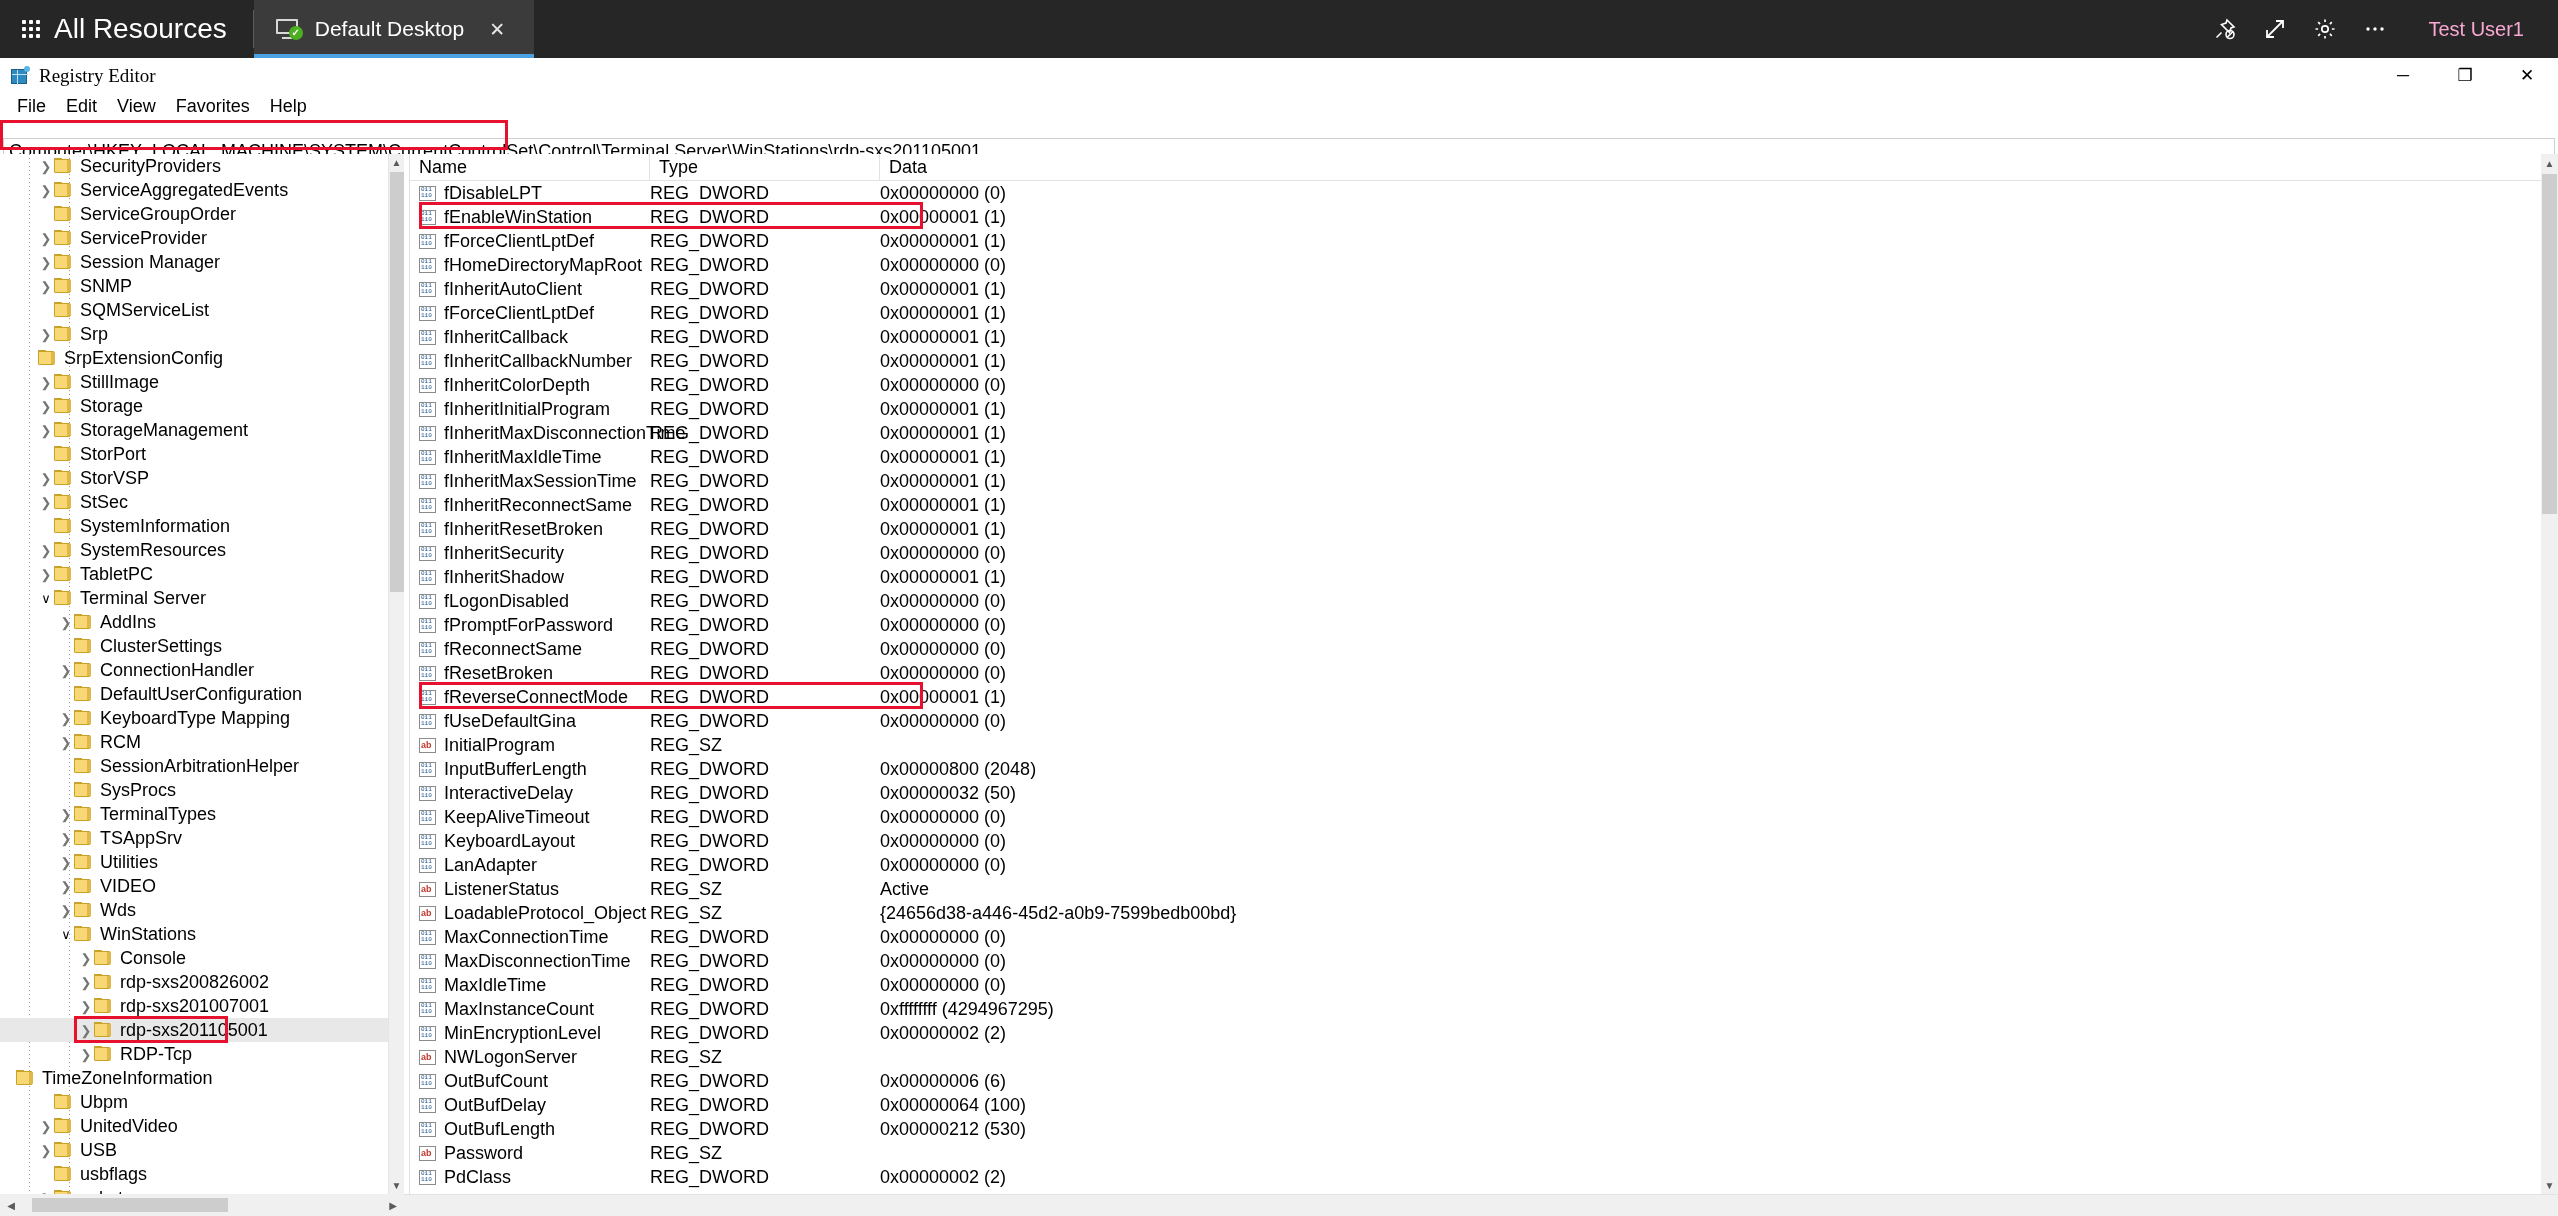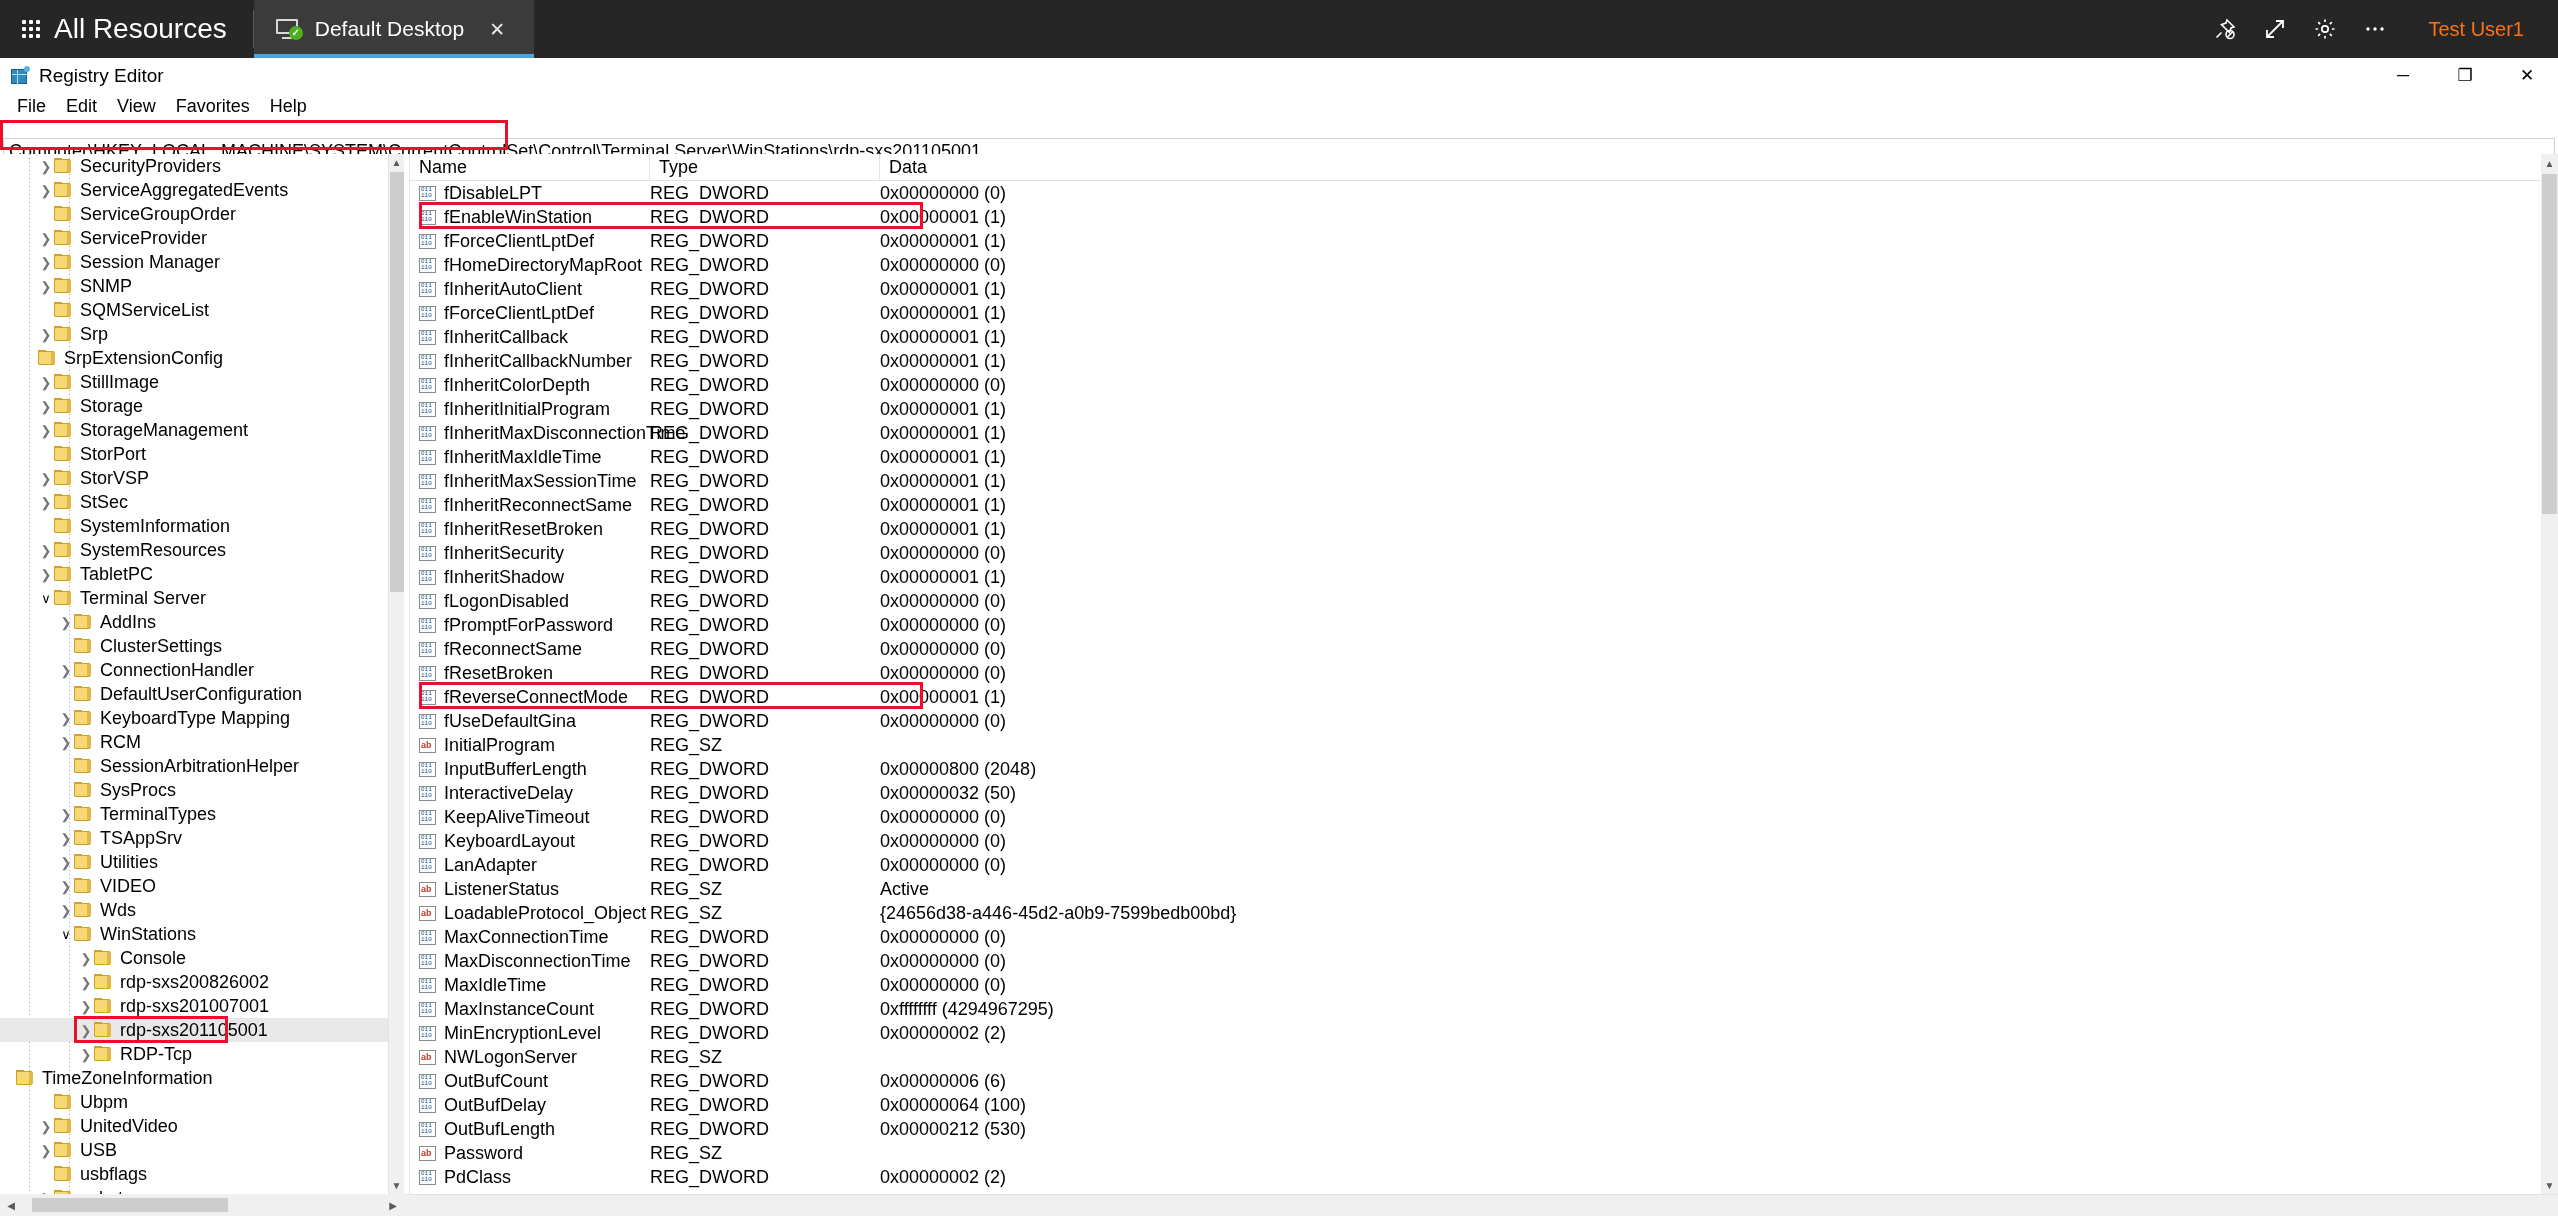--- a/index.html
+++ b/index.html
@@ -46,28 +46,28 @@
     position: absolute; right: -1px; bottom: -1px; width: 14px; height: 14px; border-radius: 50%;
     background: #4caf20; color: #fff; font-size: 10px; line-height: 14px; text-align: center; font-weight: bold;
   }
   .tab-close { color: #e6e6e6; font-size: 19px; margin-left: 12px; cursor: pointer; }
 
   .appbar-right { margin-left: auto; display: flex; align-items: center; gap: 4px; padding-right: 22px; }
   .ab-btn {
     width: 46px; height: 58px; display: flex; align-items: center; justify-content: center;
     color: #ffffff; cursor: pointer;
   }
-  .ab-user { color: #f97316; font-size: 20px; padding: 0 12px 0 26px; }
+  .ab-user { color: #f9a8d4; font-size: 20px; padding: 0 12px 0 26px; }
 
   
   #regwin { position: absolute; left: 0; top: 58px; width: 2558px; height: 1158px; background: #f0f0f0; }
 
   .title-row {
     position: relative; height: 36px; background: #ffffff;
-    display: flex; align-items: center; border-bottom: 1px solid #ffffff;
+    display: flex; align-items: center; border-bottom: 1px solid #ffffff; font-family: Liberation Serif, serif;
   }
   .title-ico { width: 20px; height: 20px; margin: 0 9px 0 10px; position: relative; flex: 0 0 auto; }
   .title-ico .b { position: absolute; left: 1px; top: 3px; width: 16px; height: 15px; background: #2e8bc0; border: 1px solid #1b5f87; }
   .title-ico .b::before { content: ""; position: absolute; left: 0; top: 4px; width: 16px; height: 1px; background: #bfe2f5; }
   .title-ico .b::after { content: ""; position: absolute; left: 5px; top: 0; width: 1px; height: 15px; background: #bfe2f5; }
   .title-ico .d { position: absolute; right: 0; top: 0; width: 6px; height: 6px; border-radius: 50%; background: #59b4e6; }
   .title-text { font-size: 19px; color: #000; }
   .win-ctrls { margin-left: auto; display: flex; }
   .win-btn { width: 62px; height: 36px; display: flex; align-items: center; justify-content: center; font-size: 17px; color: #000; cursor: pointer; }
 

